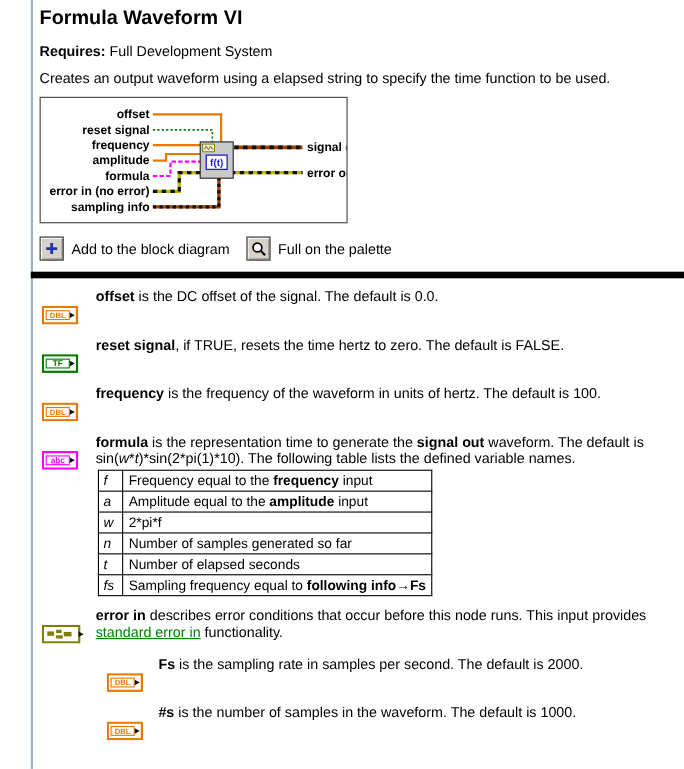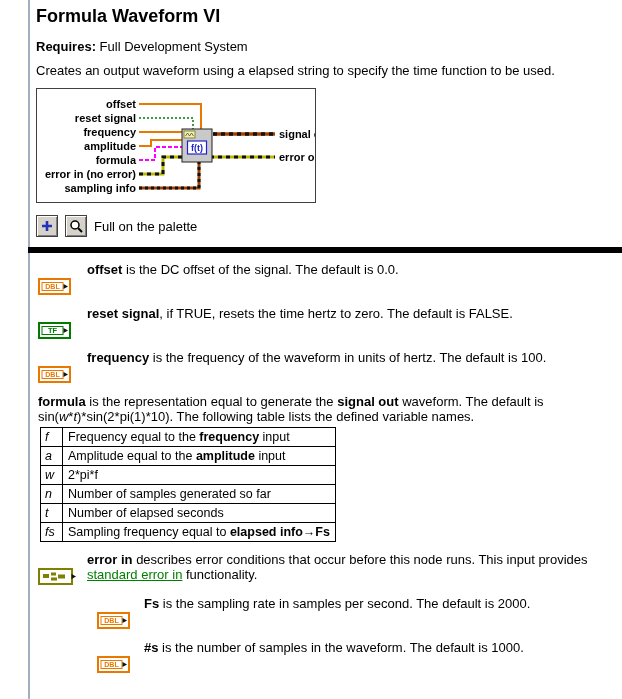--- a/index.html
+++ b/index.html
@@ -86,20 +86,21 @@
         <text x="242" y="72" font-size="11" font-weight="bold">error out</text>
       </svg>
     </div>
 
     <div class="toolbar">
       <button class="icon-btn">
         <svg width="14" height="14" viewBox="0 0 14 14">
           <path d="M7 2 V12 M2 7 H12" stroke="#2233BB" stroke-width="2.6"></path>
         </svg>
       </button>
+      <span class="btn-label">Add to the block diagram</span>
       <button class="icon-btn">
         <svg width="14" height="14" viewBox="0 0 14 14">
           <circle cx="6" cy="6" r="4" fill="#fff" stroke="#000" stroke-width="1.5"></circle>
           <line x1="9.2" y1="9.2" x2="13" y2="13" stroke="#000" stroke-width="2"></line>
         </svg>
       </button>
       <span class="btn-label">Full on the palette</span>
     </div>
   </div>
 
@@ -138,22 +139,31 @@
           <rect x="4" y="4.5" width="21" height="8" fill="#fff" stroke="#E87800"></rect>
           <text x="14.5" y="11" text-anchor="middle" font-size="7" font-weight="bold" fill="#E87800">DBL</text>
           <path d="M25.5 6 L30 8.5 L25.5 11 Z" fill="#111"></path>
         </svg>
       </div>
       <div class="tdesc"><b>frequency</b><span> is the frequency of the waveform in units of hertz. The default is 100.</span></div>
     </div>
 
 
     <div class="term">
+      <div class="ticon">
+        <svg width="36" height="17" viewBox="0 0 36 17">
+          <rect x="1" y="1" width="31" height="15" fill="#fff" stroke="#FF00FF" stroke-width="2"></rect>
+          <rect x="4" y="4.5" width="21" height="8" fill="#fff" stroke="#FF00FF"></rect>
+          <text x="14.5" y="11" text-anchor="middle" font-size="7.5" font-weight="bold" fill="#FF00FF">abc</text>
+          <path d="M8 12 H21" stroke="#FF00FF" stroke-width="0.8"></path>
+          <path d="M25.5 6 L30 8.5 L25.5 11 Z" fill="#111"></path>
+        </svg>
+      </div>
       <div class="tdesc">
-        <b>formula</b><span> is the representation equal to generate the </span><b>signal out</b><span> waveform. The default is sin(</span><i>w</i><span>*</span><i>t</i><span>)*sin(2*pi(1)*10). The following table lists the defined variable names.</span>
+        <b>formula</b><span> is the representation time to generate the </span><b>signal out</b><span> waveform. The default is sin(</span><i>w</i><span>*</span><i>t</i><span>)*sin(2*pi(1)*10). The following table lists the defined variable names.</span>
         <table class="vars">
           <tbody>
               <tr>
                 <td class="v">f</td>
                 <td><span>Frequency equal to the </span><b>frequency</b><span> input</span></td>
               </tr>
           <tr>
                 <td class="v">a</td>
                 <td><span>Amplitude equal to the </span><b>amplitude</b><span> input</span></td>
               </tr>
@@ -164,21 +174,21 @@
           <tr>
                 <td class="v">n</td>
                 <td><span>Number of samples generated so far</span><b></b><span></span></td>
               </tr>
           <tr>
                 <td class="v">t</td>
                 <td><span>Number of elapsed seconds</span><b></b><span></span></td>
               </tr>
           <tr>
                 <td class="v">fs</td>
-                <td><span>Sampling frequency equal to </span><b>elapsed info→Fs</b><span></span></td>
+                <td><span>Sampling frequency equal to </span><b>following info→Fs</b><span></span></td>
               </tr>
         </tbody>
           </table>
       </div>
     </div>
 
     <div class="term">
       <div class="ticon">
         <svg width="38" height="17" viewBox="0 0 38 17">
           <rect x="1" y="1" width="33" height="15" fill="#fff" stroke="#7F7F00" stroke-width="2"></rect>

